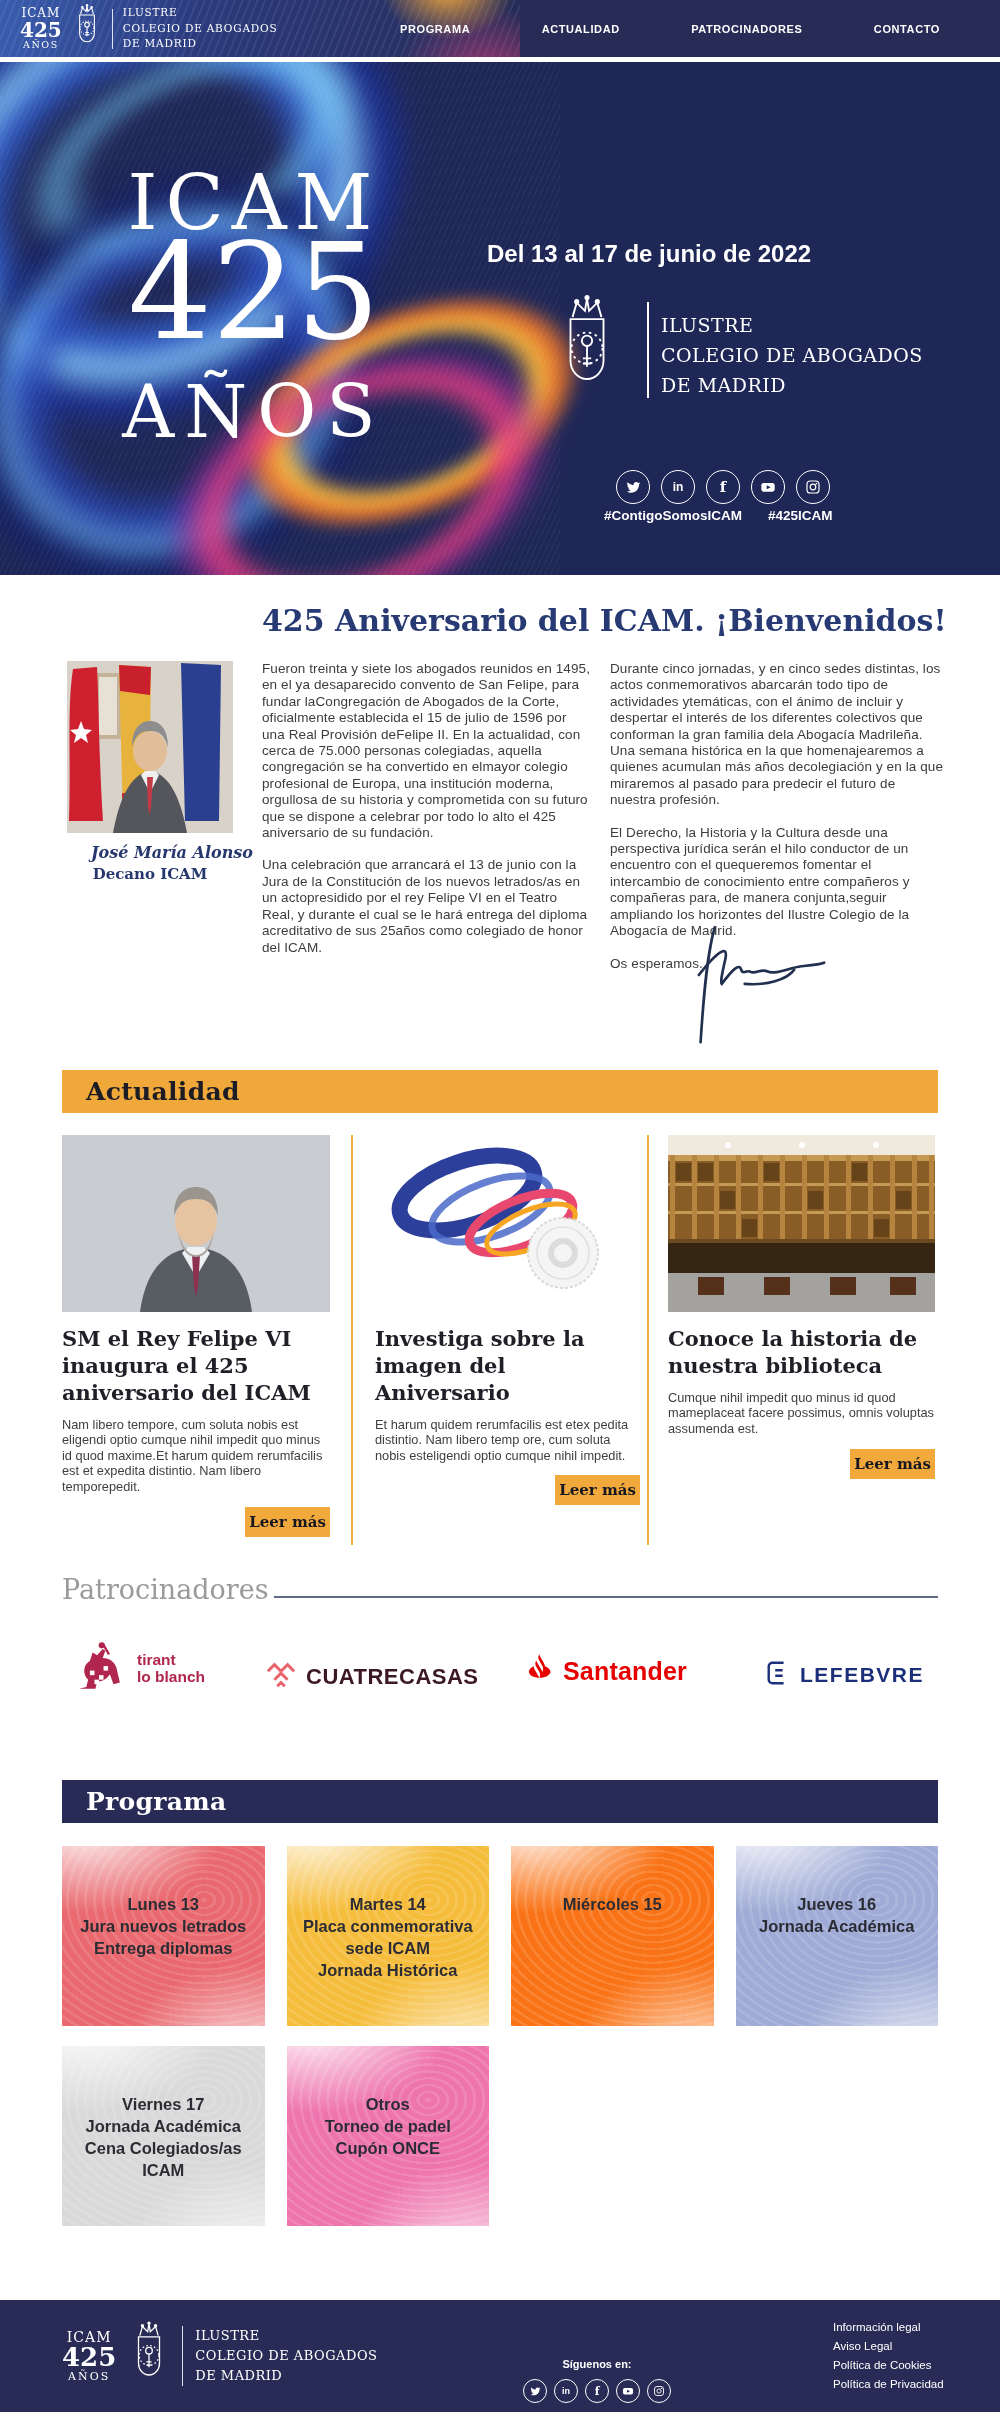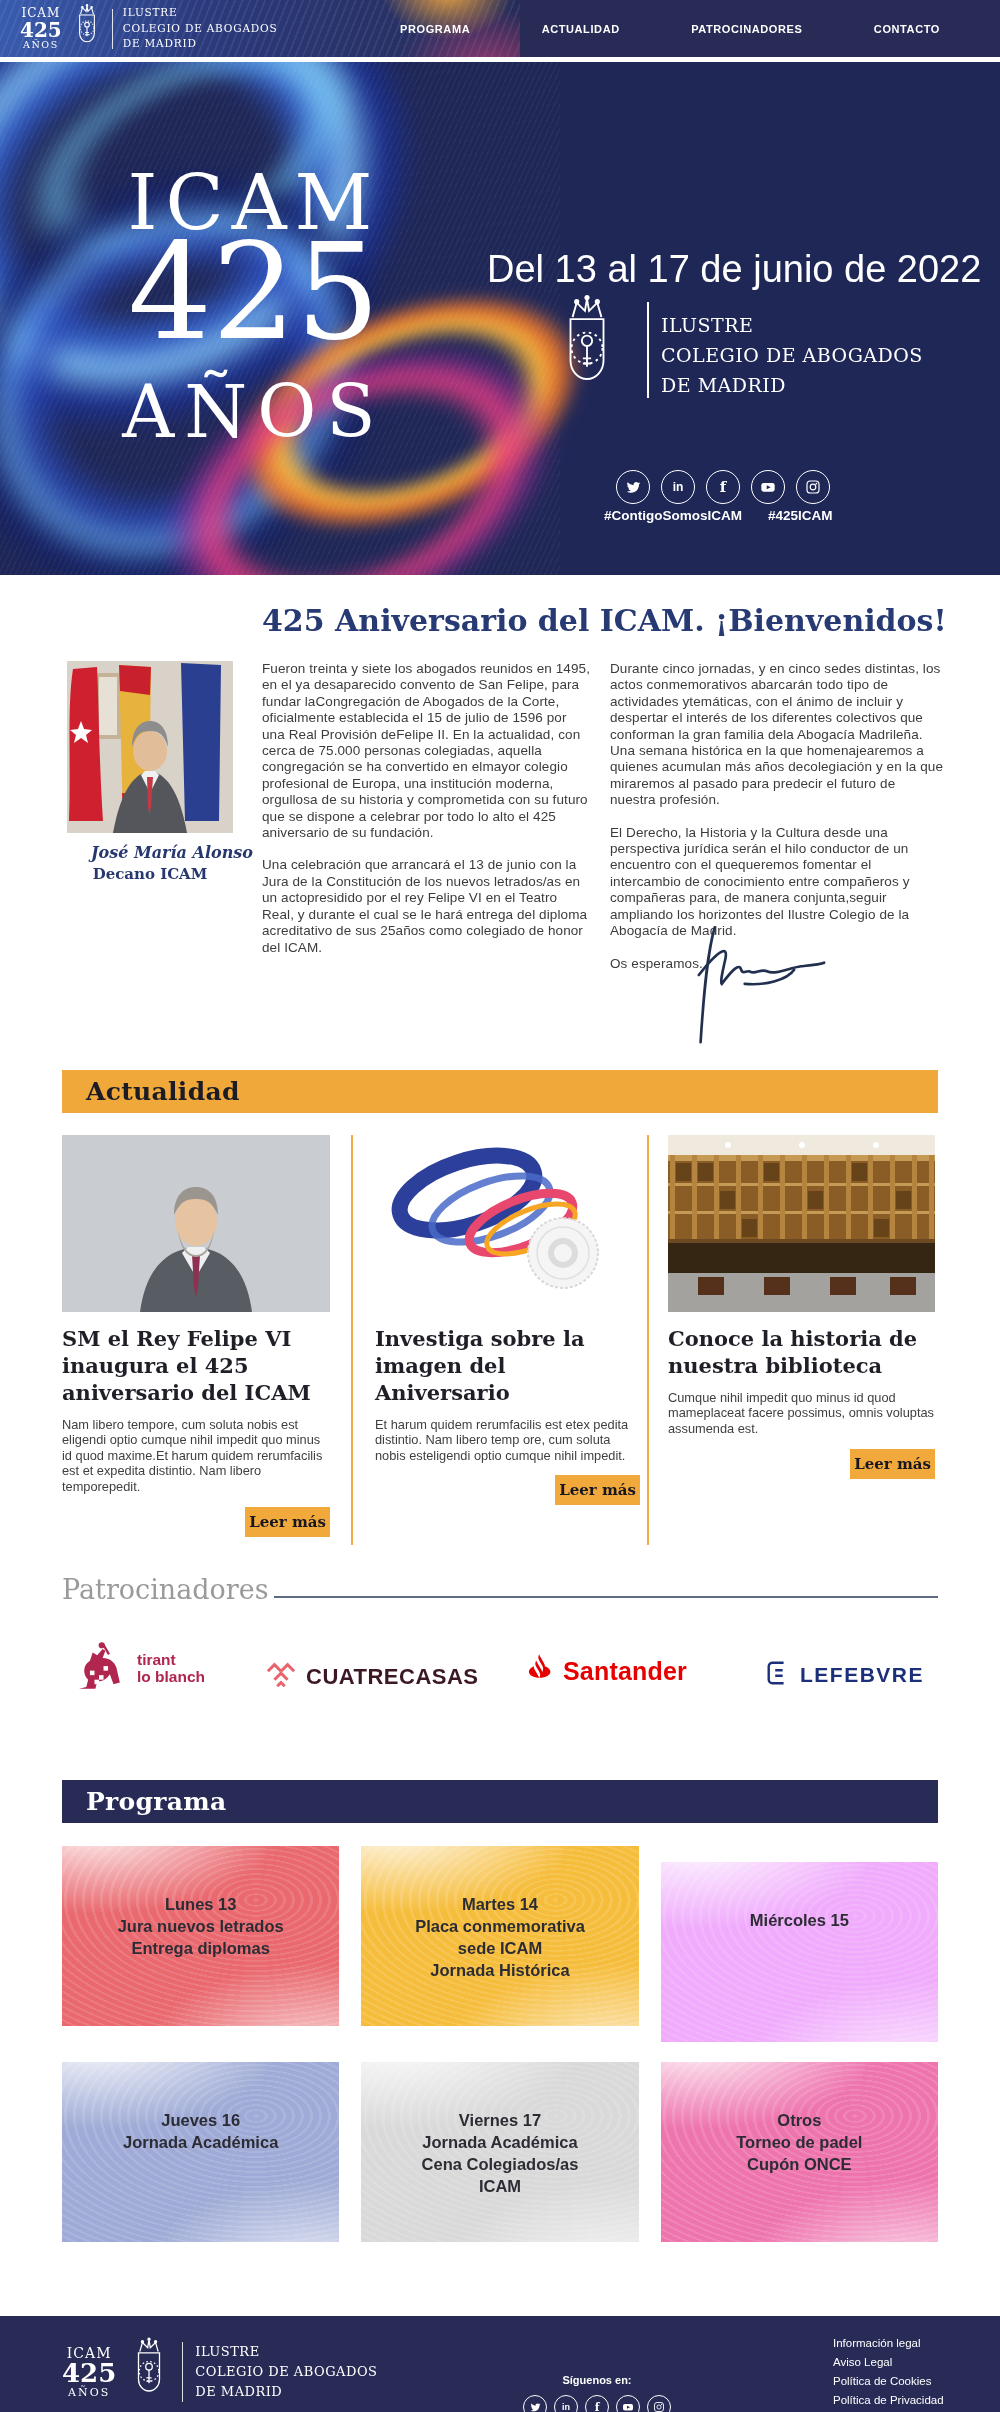--- a/index.html
+++ b/index.html
@@ -37,21 +37,21 @@
   .d3{left:150px;top:200px;width:520px;height:300px;transform:rotate(-22deg);filter:blur(7px);
       background:radial-gradient(closest-side, rgba(0,0,0,0) 42%, rgba(252,186,60,.95) 52%, rgba(245,118,40,.9) 60%, rgba(0,0,0,0) 70%);}
   .d4{left:80px;top:255px;width:560px;height:340px;transform:rotate(-24deg);filter:blur(9px);
       background:radial-gradient(closest-side, rgba(0,0,0,0) 45%, rgba(235,60,130,.9) 56%, rgba(150,40,150,.5) 66%, rgba(0,0,0,0) 74%);}
   .hero .lines{position:absolute;left:0;top:0;bottom:0;width:560px;pointer-events:none;
       background:repeating-linear-gradient(115deg, rgba(255,255,255,.05) 0 1px, rgba(0,0,0,0) 1px 5px);}
   .hero-title{position:absolute;left:118px;width:272px;text-align:center;line-height:1;z-index:2;}
   .ht1{top:103px;font-size:76px;letter-spacing:8px;}
   .ht2{top:164px;font-size:132px;}
   .ht3{top:314px;font-size:72px;letter-spacing:10px;}
-  .hero-date{position:absolute;left:487px;top:186px;font-size:38px;font-weight:400;z-index:2;}
+  .hero-date{position:absolute;left:487px;top:178px;font-size:24px;font-weight:700;z-index:2;}
   .hero-crest{position:absolute;left:554px;top:232px;z-index:2;}
   .hero-vr{position:absolute;left:647px;top:240px;height:96px;width:1.5px;background:#fff;z-index:2;}
   .hero-org{position:absolute;left:661px;top:248px;font-size:19px;letter-spacing:.5px;line-height:1.58;z-index:2;}
   .social{display:flex;gap:11px;z-index:2;}
   .hero-social{position:absolute;left:616px;top:408px;}
   .sc{width:34px;height:34px;border:1.6px solid #fff;border-radius:50%;display:flex;align-items:center;justify-content:center;box-sizing:border-box;cursor:pointer;}
   .sc .li{font-size:12px;font-weight:700;color:#fff;}
   .sc .fb{font-family:"DejaVu Serif",serif;font-size:15px;font-weight:700;color:#fff;}
   .hero-tags{position:absolute;left:604px;top:446px;font-size:13.5px;font-weight:700;z-index:2;}
   .hero-tags span{margin-right:26px;}
@@ -96,21 +96,21 @@
   .lg-tirant{left:8px;top:70px;}
   .tirant-txt{color:#b0264e;font-weight:700;font-size:15.5px;line-height:1.08;}
   .lg-cuatre{left:203px;top:92px;}
   .cuatre-txt{color:#3c1726;font-weight:700;font-size:22px;letter-spacing:.5px;}
   .lg-sant{left:462px;top:86px;}
   .sant-txt{color:#e60000;font-weight:700;font-size:25px;letter-spacing:.2px;}
   .lg-lef{left:703px;top:92px;}
   .lef-txt{color:#1c2f7a;font-weight:700;font-size:21px;letter-spacing:1.5px;}
 
   
-  .pgrid{display:grid;grid-template-columns:repeat(3,1fr);column-gap:22px;row-gap:20px;margin-top:23px;margin-bottom:74px;border-radius:7px;}
+  .pgrid{display:grid;grid-template-columns:repeat(4,1fr);column-gap:22px;row-gap:20px;margin-top:23px;margin-bottom:74px;border-radius:7px;}
   .pcard{height:180px;position:relative;overflow:hidden;display:flex;flex-direction:column;align-items:center;text-align:center;padding-top:47px;box-sizing:border-box;}
   .pcard::before{content:'';position:absolute;inset:0;pointer-events:none;
     background:
       radial-gradient(130% 95% at 12% -12%, rgba(255,255,255,.95), rgba(255,255,255,0) 52%),
       radial-gradient(130% 110% at 92% 118%, rgba(255,255,255,.75), rgba(255,255,255,0) 48%),
       repeating-radial-gradient(140% 120% at 70% 30%, rgba(255,255,255,.12) 0 3px, rgba(255,255,255,0) 3px 9px);}
   .pday,.plines{position:relative;z-index:1;font-weight:700;font-size:16.5px;color:#2c2c34;line-height:22px;}
   .plines{white-space:pre-line;}
 
   
@@ -451,21 +451,21 @@
       <div class="pday">Lunes 13</div>
       <div class="plines">Jura nuevos letrados
 Entrega diplomas</div>
     </div>
     <div class="pcard" style="background-color: rgb(246, 189, 60);">
       <div class="pday">Martes 14</div>
       <div class="plines">Placa conmemorativa
 sede ICAM
 Jornada Histórica</div>
     </div>
-    <div class="pcard" style="background-color: #f0abfc; margin-top: 16px;">
+    <div class="pcard" style="background-color: #f97316;">
       <div class="pday">Miércoles 15</div>
     </div>
     <div class="pcard" style="background-color: rgb(159, 171, 214);">
       <div class="pday">Jueves 16</div>
       <div class="plines">Jornada Académica</div>
     </div>
     <div class="pcard" style="background-color: rgb(217, 217, 217);">
       <div class="pday">Viernes 17</div>
       <div class="plines">Jornada Académica
 Cena Colegiados/as

